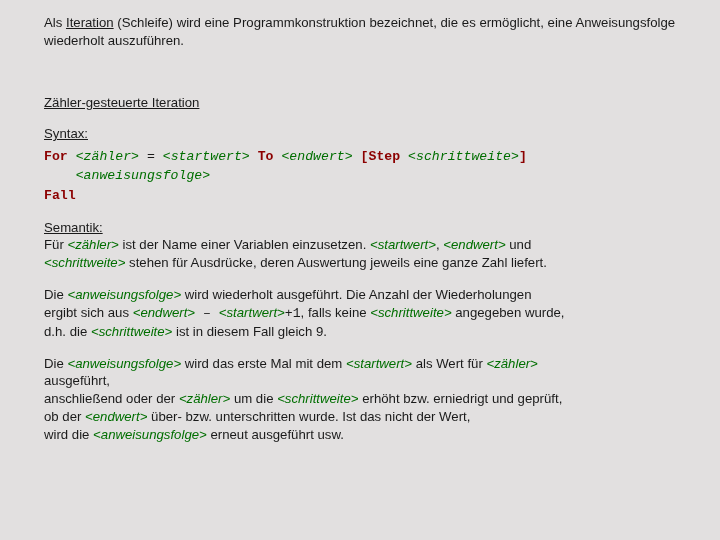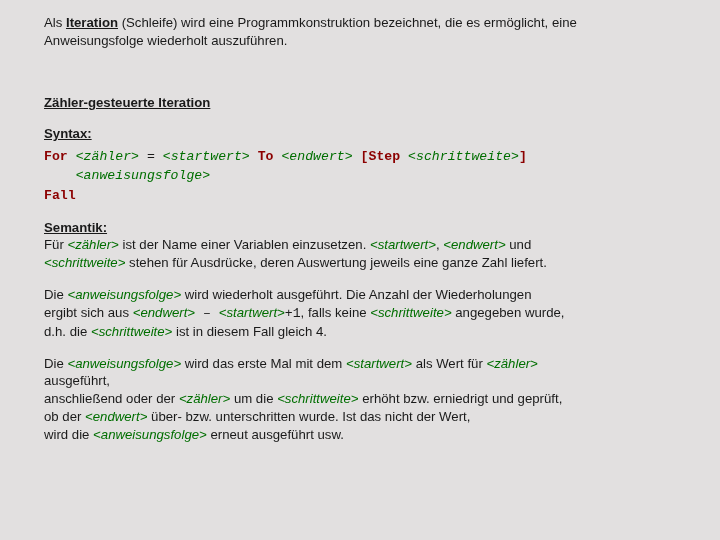--- a/index.html
+++ b/index.html
@@ -13,23 +13,23 @@
     color: #1a1a1a;
     line-height: 1.35;
   }
   .page {
     padding: 14px 44px 10px 44px;
   }
   .para {
     margin: 0 0 14px 0;
   }
   .tight { margin-bottom: 0; }
-  .ul { text-decoration: underline; font-weight: bold; }
+  .ul { text-decoration: underline; }
   .heading {
-    font-weight: bold;
+    font-weight: normal;
     text-decoration: underline;
     margin-bottom: 14px;
     margin-top: 44px;
   }
   .code-block {
     font-family: "Courier New", Courier, monospace;
     font-size: 13.2px;
     white-space: pre;
     margin: 4px 0 14px 0;
     line-height: 1.45;
@@ -60,21 +60,21 @@
 
   <p class="para">
     <span class="ul">Semantik:</span><br>
     <span>Für </span><span class="ph">&lt;zähler&gt;</span><span> ist der Name einer Variablen einzusetzen.  </span><span class="ph">&lt;startwert&gt;</span><span>, </span><span class="ph">&lt;endwert&gt;</span><span> und</span><br>
     <span class="ph">&lt;schrittweite&gt;</span><span> stehen für Ausdrücke, deren Auswertung jeweils eine ganze Zahl liefert.</span>
   </p>
 
   <p class="para">
     <span>Die </span><span class="ph">&lt;anweisungsfolge&gt;</span><span> wird wiederholt ausgeführt. Die Anzahl der Wiederholungen</span><br>
     <span>ergibt sich aus </span><span class="ph">&lt;endwert&gt;</span><span class="m"> – </span><span class="ph">&lt;startwert&gt;</span><span class="m">+1</span><span>, falls keine </span><span class="ph">&lt;schrittweite&gt;</span><span> angegeben wurde,</span><br>
-    <span>d.h. die </span><span class="ph">&lt;schrittweite&gt;</span><span> ist in diesem Fall gleich 4.</span>
+    <span>d.h. die </span><span class="ph">&lt;schrittweite&gt;</span><span> ist in diesem Fall gleich 9.</span>
   </p>
 
   <p class="para">
     <span>Die </span><span class="ph">&lt;anweisungsfolge&gt;</span><span> wird das erste Mal mit dem </span><span class="ph">&lt;startwert&gt;</span><span> als Wert für </span><span class="ph">&lt;zähler&gt;</span><br>
     <span>ausgeführt,</span><br>
     <span>anschließend oder der </span><span class="ph">&lt;zähler&gt;</span><span> um die </span><span class="ph">&lt;schrittweite&gt;</span><span> erhöht bzw. erniedrigt und geprüft,</span><br>
     <span>ob der </span><span class="ph">&lt;endwert&gt;</span><span> über- bzw. unterschritten wurde. Ist das nicht der Wert,</span><br>
     <span>wird die </span><span class="ph">&lt;anweisungsfolge&gt;</span><span> erneut ausgeführt  usw.</span>
   </p>
 

